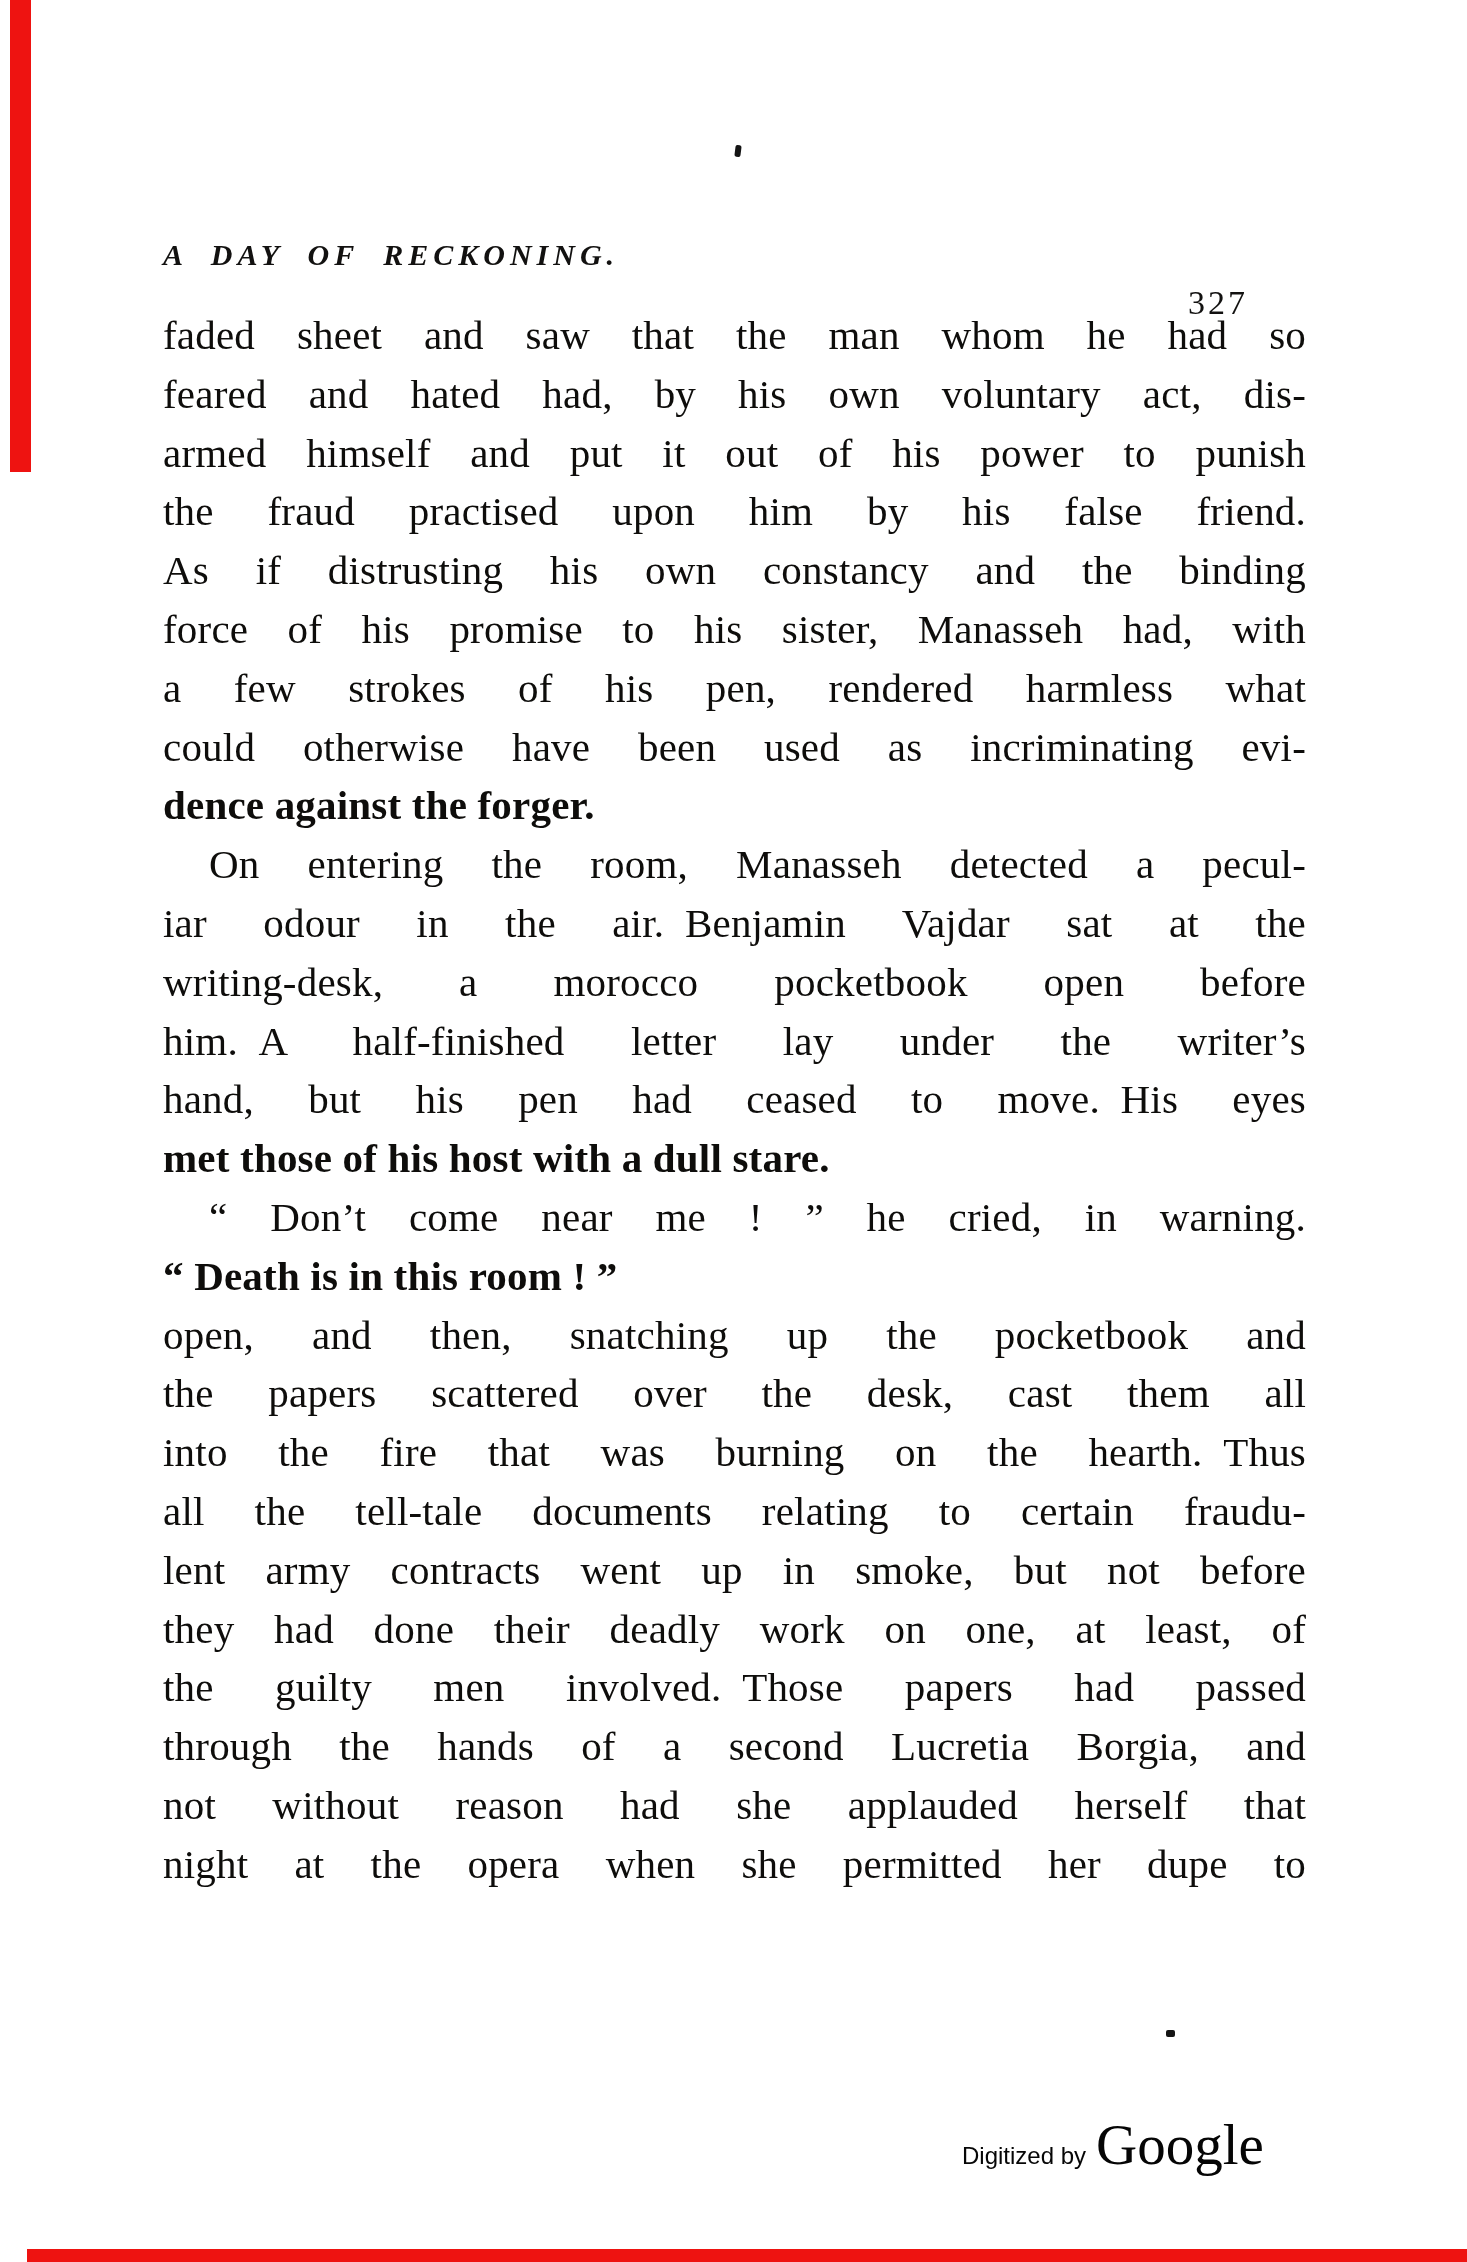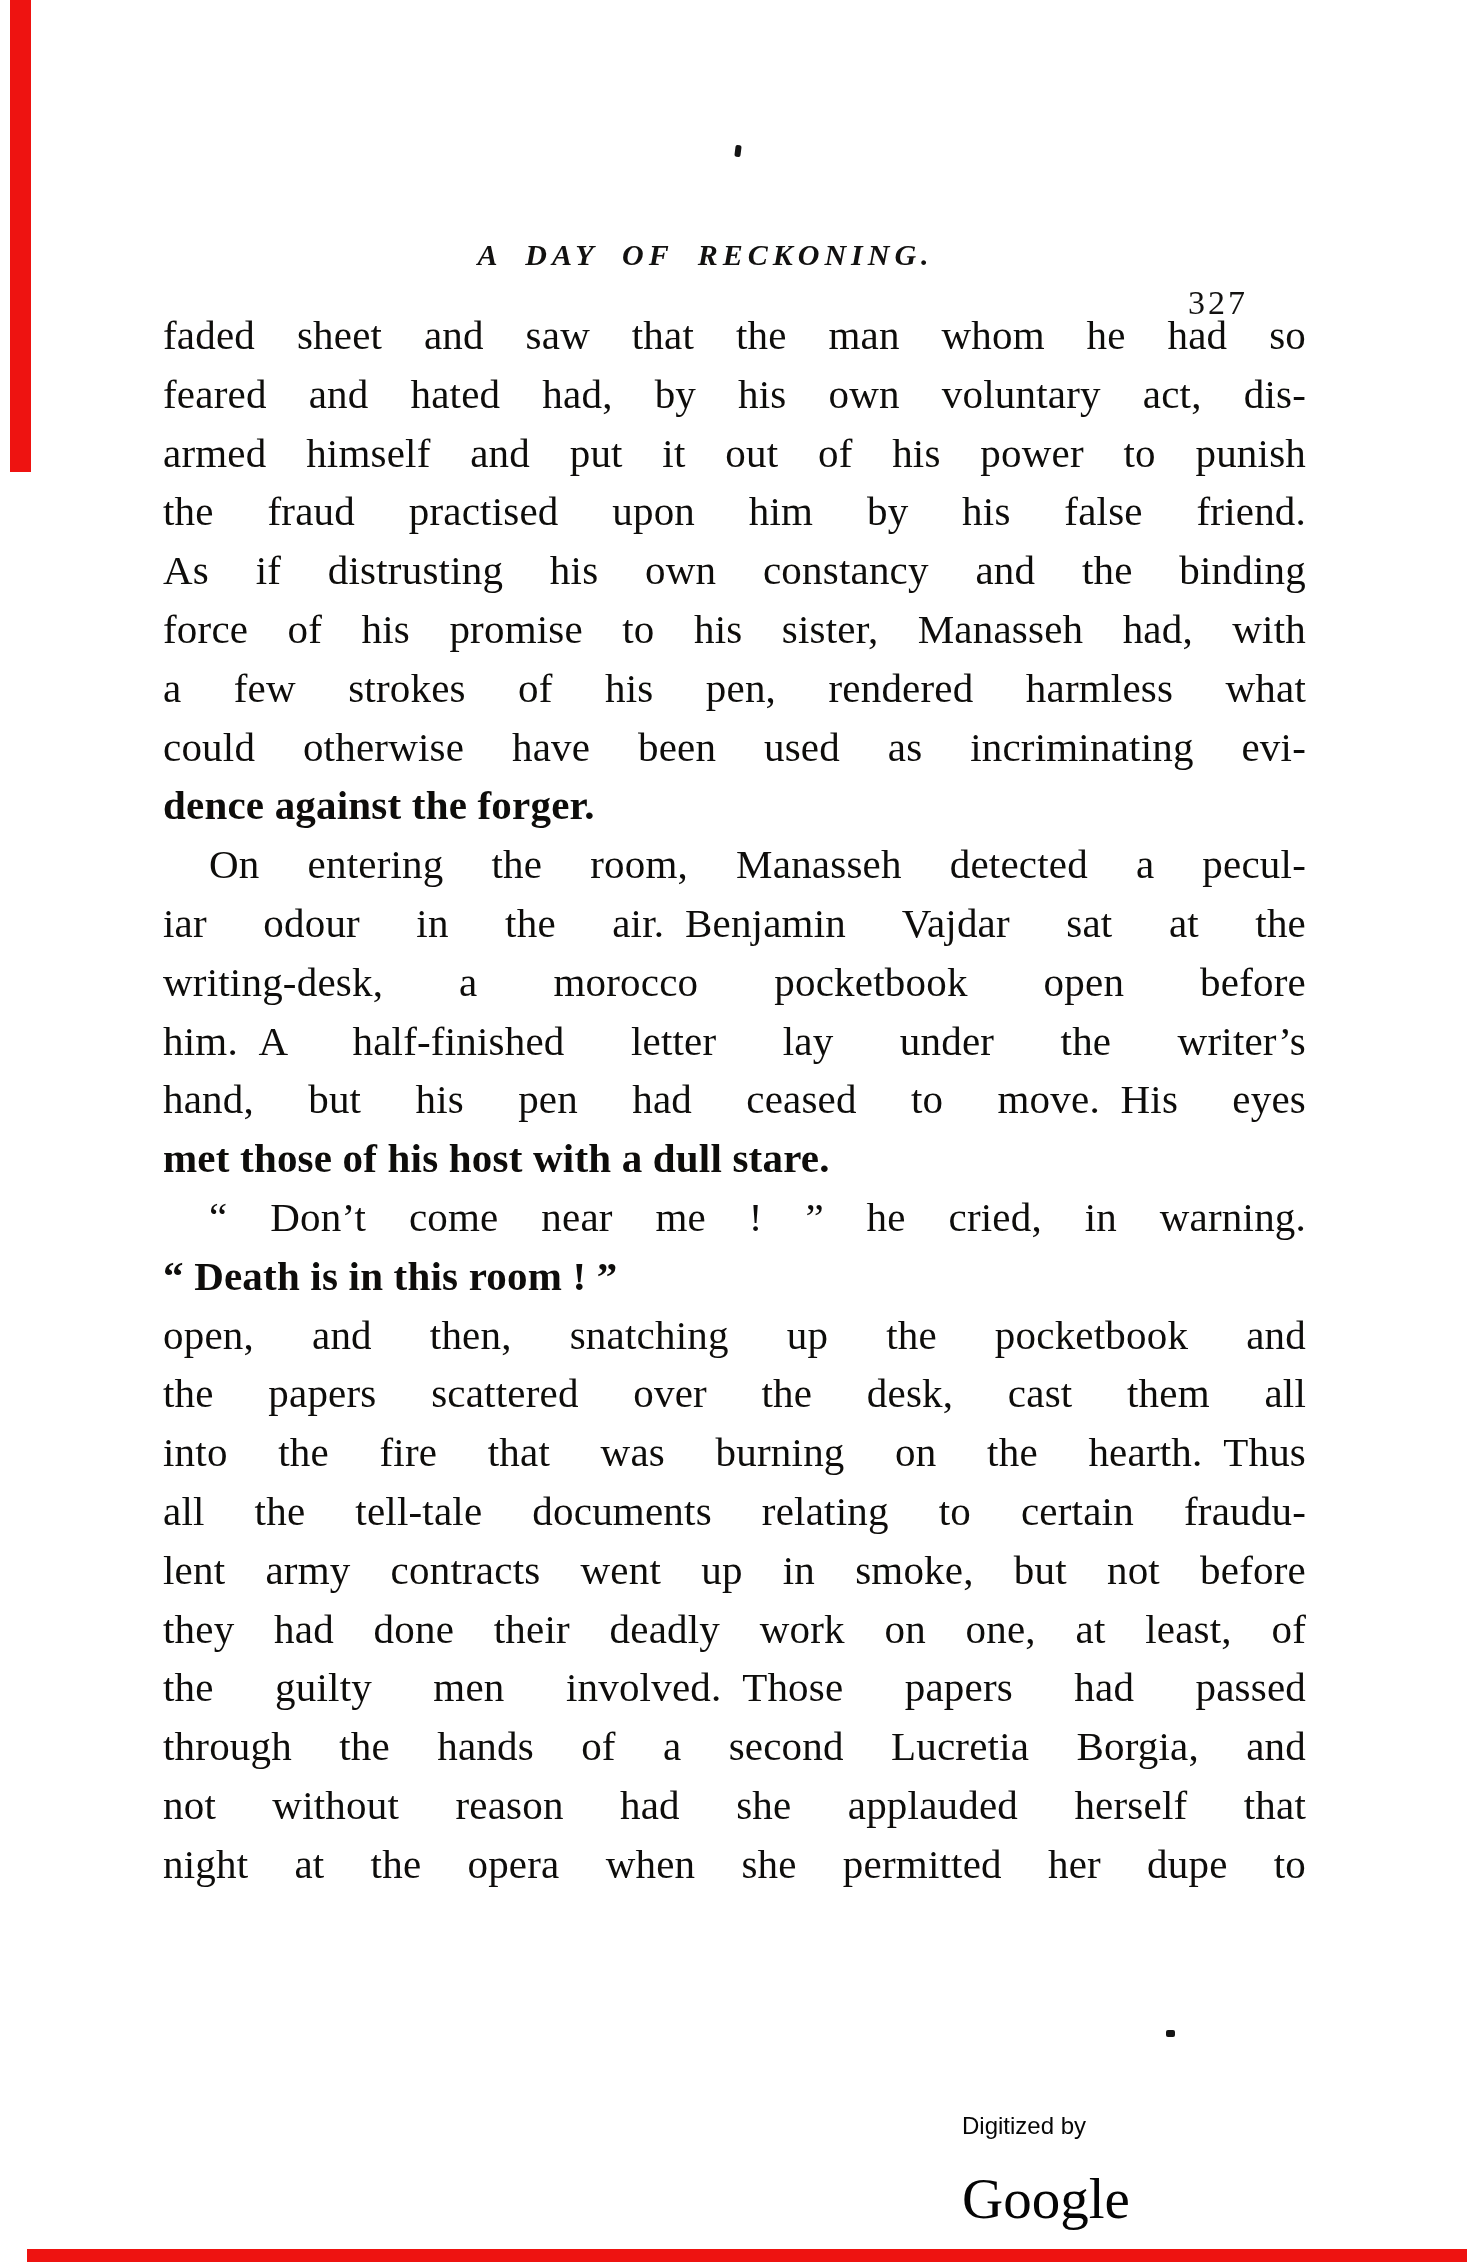--- a/index.html
+++ b/index.html
@@ -32,21 +32,20 @@
   .running-head {
     position: absolute;
     top: 238px;
     left: 163px;
     width: 1085px;
     height: 52px;
   }
   .head-title {
     position: absolute;
     left: 0; right: 0;
-    text-align: center;
     font-style: italic;
     font-weight: bold;
     font-size: 30px;
     letter-spacing: 5px;
     word-spacing: 12px;
     color: #121110;
   }
   .page-number {
     position: absolute;
     right: 0;
@@ -77,22 +76,21 @@
     font-weight: bold;
   }
   .line.indent { text-indent: 46px; }
 
   .footer {
     position: absolute;
     left: 962px;
     top: 2112px;
     display: flex;
     align-items: baseline;
-    gap: 26px;
-    flex-direction: column;
+    gap: 10px;
   }
   .digitized {
     font-family: "Liberation Sans", sans-serif;
     font-size: 24px;
     color: #060606;
   }
   .google-logo {
     font-family: "Liberation Serif", serif;
     font-size: 57px;
     color: #050505;

